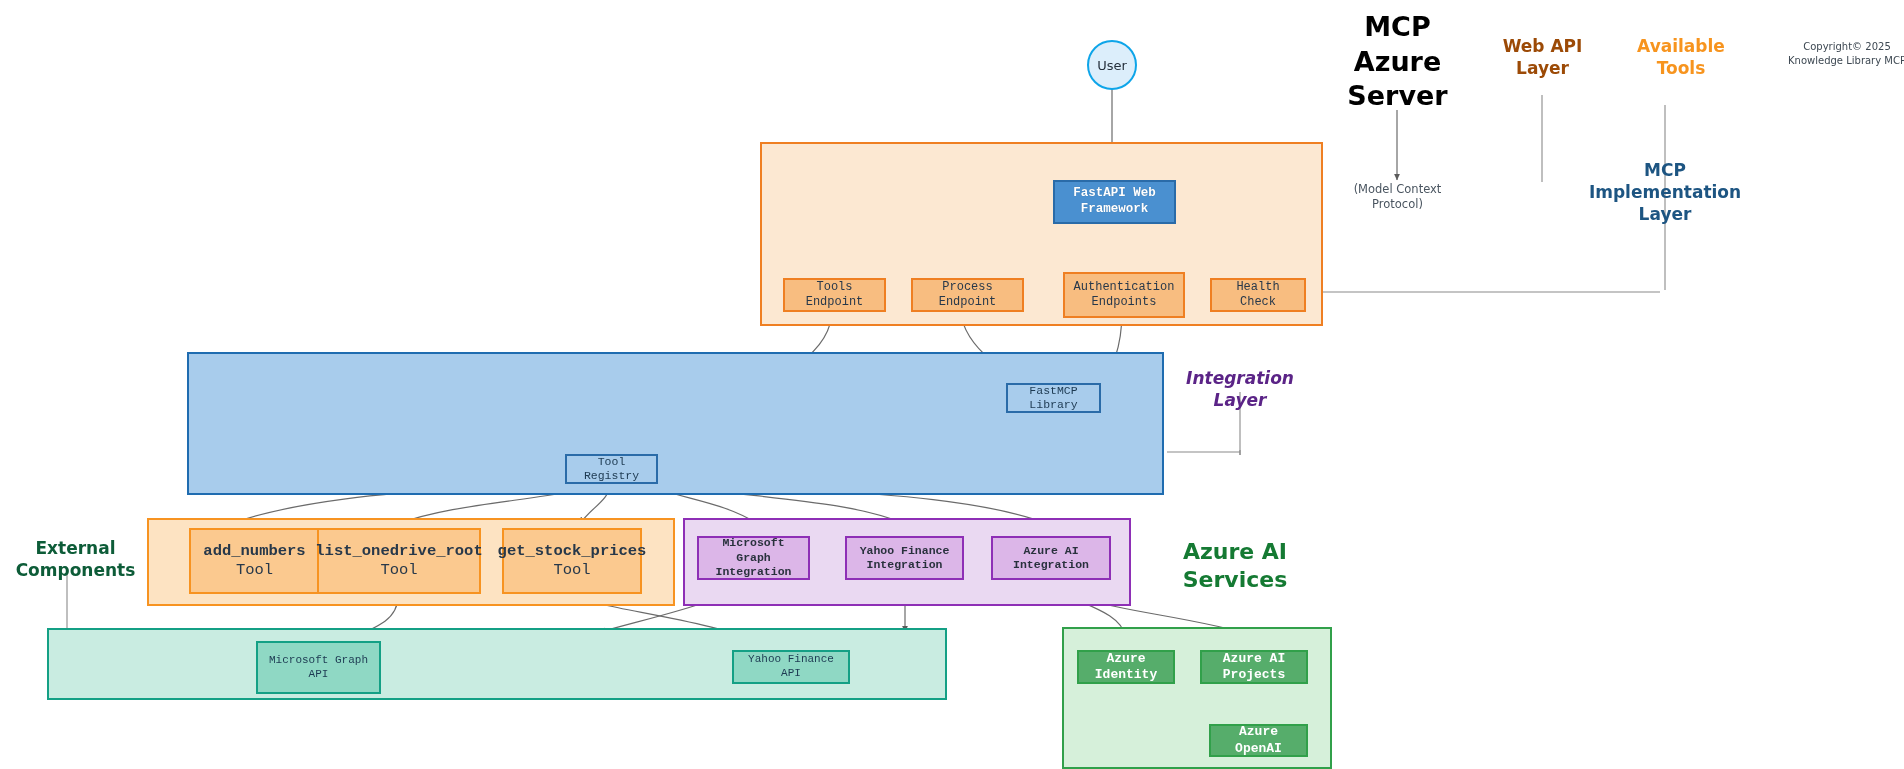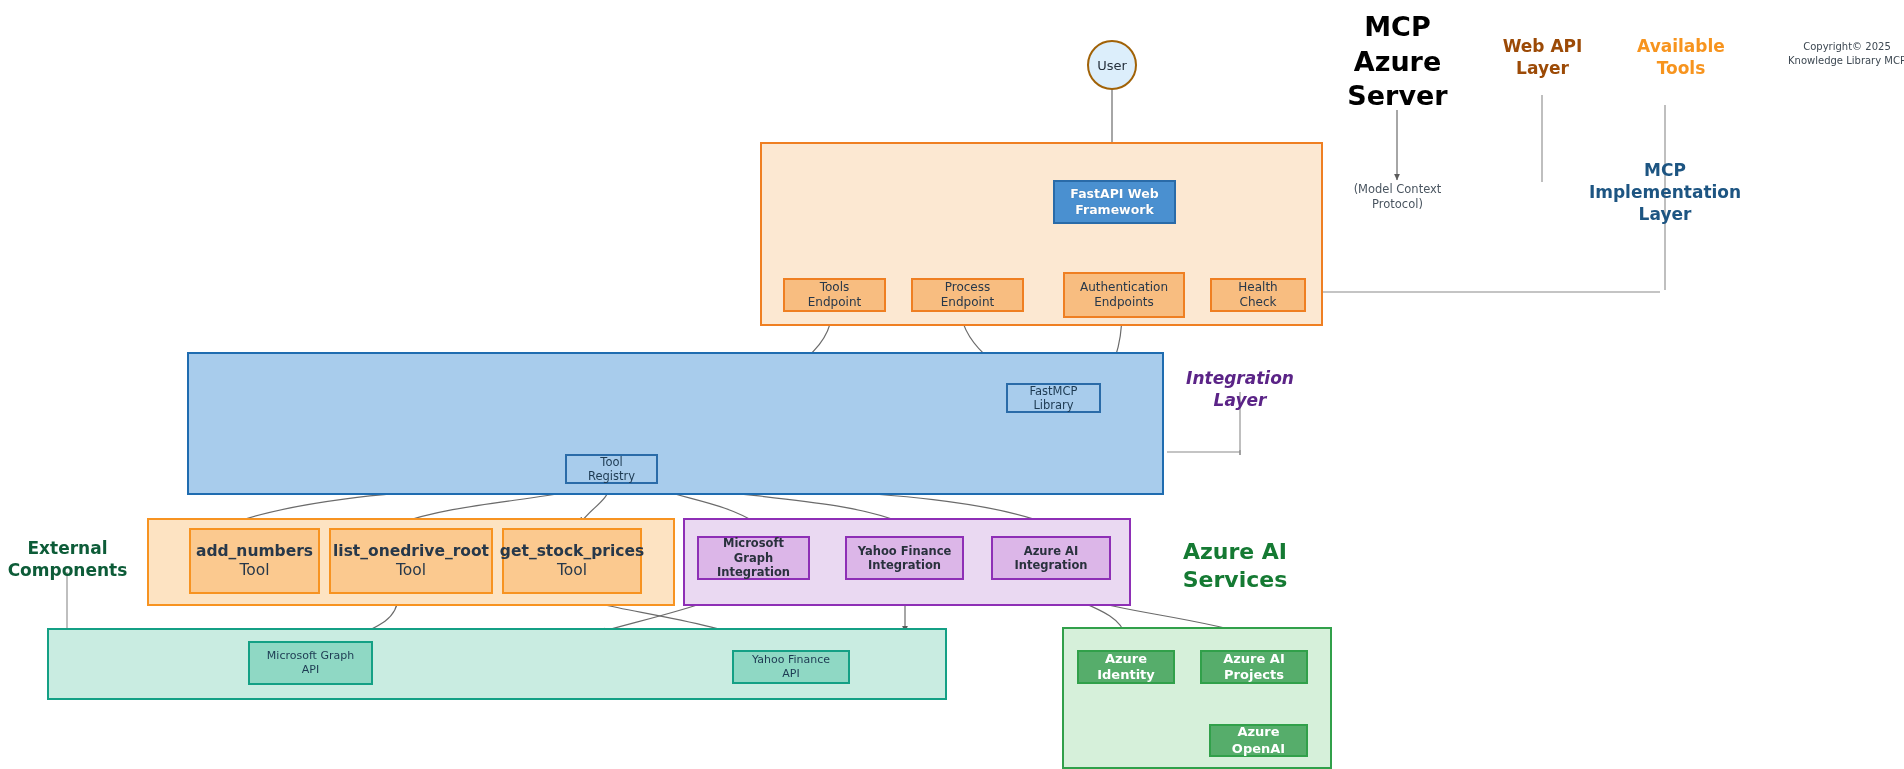--- a/index.html
+++ b/index.html
@@ -48,20 +48,21 @@
     position: absolute;
     box-sizing: border-box;
     display: flex;
     align-items: center;
     justify-content: center;
     text-align: center;
     line-height: 1.25;
     border-width: 2px;
     border-style: solid;
     padding: 2px 8px;
+    font-family: Liberation Mono, monospace;
   }
   .node span { display: block; }
 
   .n-blue-strong {
     background: #4a90d0;
     border-color: #2a6ba8;
     color: #ffffff;
     font-weight: bold;
     font-size: 12.5px;
     text-shadow: 0 0 1px rgba(0,0,0,.25);
@@ -104,21 +105,21 @@
     color: #ffffff;
     font-weight: bold;
     font-size: 13px;
   }
 
   .user-node {
     position: absolute;
     box-sizing: border-box;
     border-radius: 50%;
     background: #dceefb;
-    border: 2px solid #a16207;
+    border: 2px solid #0ea5e9;
     color: #26313d;
     display: flex;
     align-items: center;
     justify-content: center;
     font-size: 13px;
   }
 
   
   .anno {
     position: absolute;
@@ -235,21 +236,21 @@
   </div>
 
   <div class="group tools" style="left:147px; top:518px; width:528px; height:88px;"></div>
 
   <div class="node n-orange-tool" style="left:165px; top:528px; width:131px; height:66px;margin-left:24px;">
     <div>
       <span class="mono">add_numbers</span>
       <span>Tool</span>
     </div>
   </div>
-  <div class="node n-orange-tool" style="left:317px; top:528px; width:164px; height:66px;margin-left:12px;">
+  <div class="node n-orange-tool" style="left:317px; top:528px; width:164px; height:66px;">
     <div>
       <span class="mono">list_onedrive_root</span>
       <span>Tool</span>
     </div>
   </div>
   <div class="node n-orange-tool" style="left:502px; top:528px; width:140px; height:66px;">
     <div>
       <span class="mono">get_stock_prices</span>
       <span>Tool</span>
     </div>
@@ -262,21 +263,21 @@
   </div>
   <div class="node n-purple" style="left:845px; top:536px; width:119px; height:44px;">
     <span>Yahoo Finance Integration</span>
   </div>
   <div class="node n-purple" style="left:991px; top:536px; width:120px; height:44px;">
     <span>Azure AI Integration</span>
   </div>
 
   <div class="group extern" style="left:47px; top:628px; width:900px; height:72px;"></div>
 
-  <div class="node n-teal" style="left:248px; top:641px; width:125px; height:44px;">
+  <div class="node n-teal" style="left:256px; top:641px; width:125px; height:53px;">
     <span>Microsoft Graph API</span>
   </div>
   <div class="node n-teal" style="left:732px; top:650px; width:118px; height:34px;">
     <span>Yahoo Finance API</span>
   </div>
 
   <div class="group azure" style="left:1062px; top:627px; width:270px; height:142px;"></div>
 
   <div class="node n-green" style="left:1077px; top:650px; width:98px; height:34px;">
     <span>Azure Identity</span>
@@ -293,19 +294,19 @@
   <div class="anno sub" style="left:1330px; top:182px; width:135px;">(Model Context Protocol)</div>
 
   <div class="anno webapi-lbl" style="left:1490px; top:36px; width:105px;">Web API Layer</div>
 
   <div class="anno tools-lbl" style="left:1625px; top:36px; width:112px;">Available Tools</div>
 
   <div class="anno mcp-lbl" style="left:1580px; top:160px; width:170px;">MCP Implementation Layer</div>
 
   <div class="anno integ-lbl" style="left:1175px; top:368px; width:130px;font-style:italic;">Integration Layer</div>
 
-  <div class="anno extern-lbl" style="left:0px; top:538px; width:135px;">External Components</div>
+  <div class="anno extern-lbl" style="left:8px; top:538px; width:135px;">External Components</div>
 
   <div class="anno azure-lbl" style="left:1172px; top:538px; width:126px;">Azure AI Services</div>
 
   <div class="anno copyright" style="left:1783px; top:40px; width:128px;">Copyright© 2025 Knowledge Library MCP</div>
 
 </div>
 
 </body></html>

